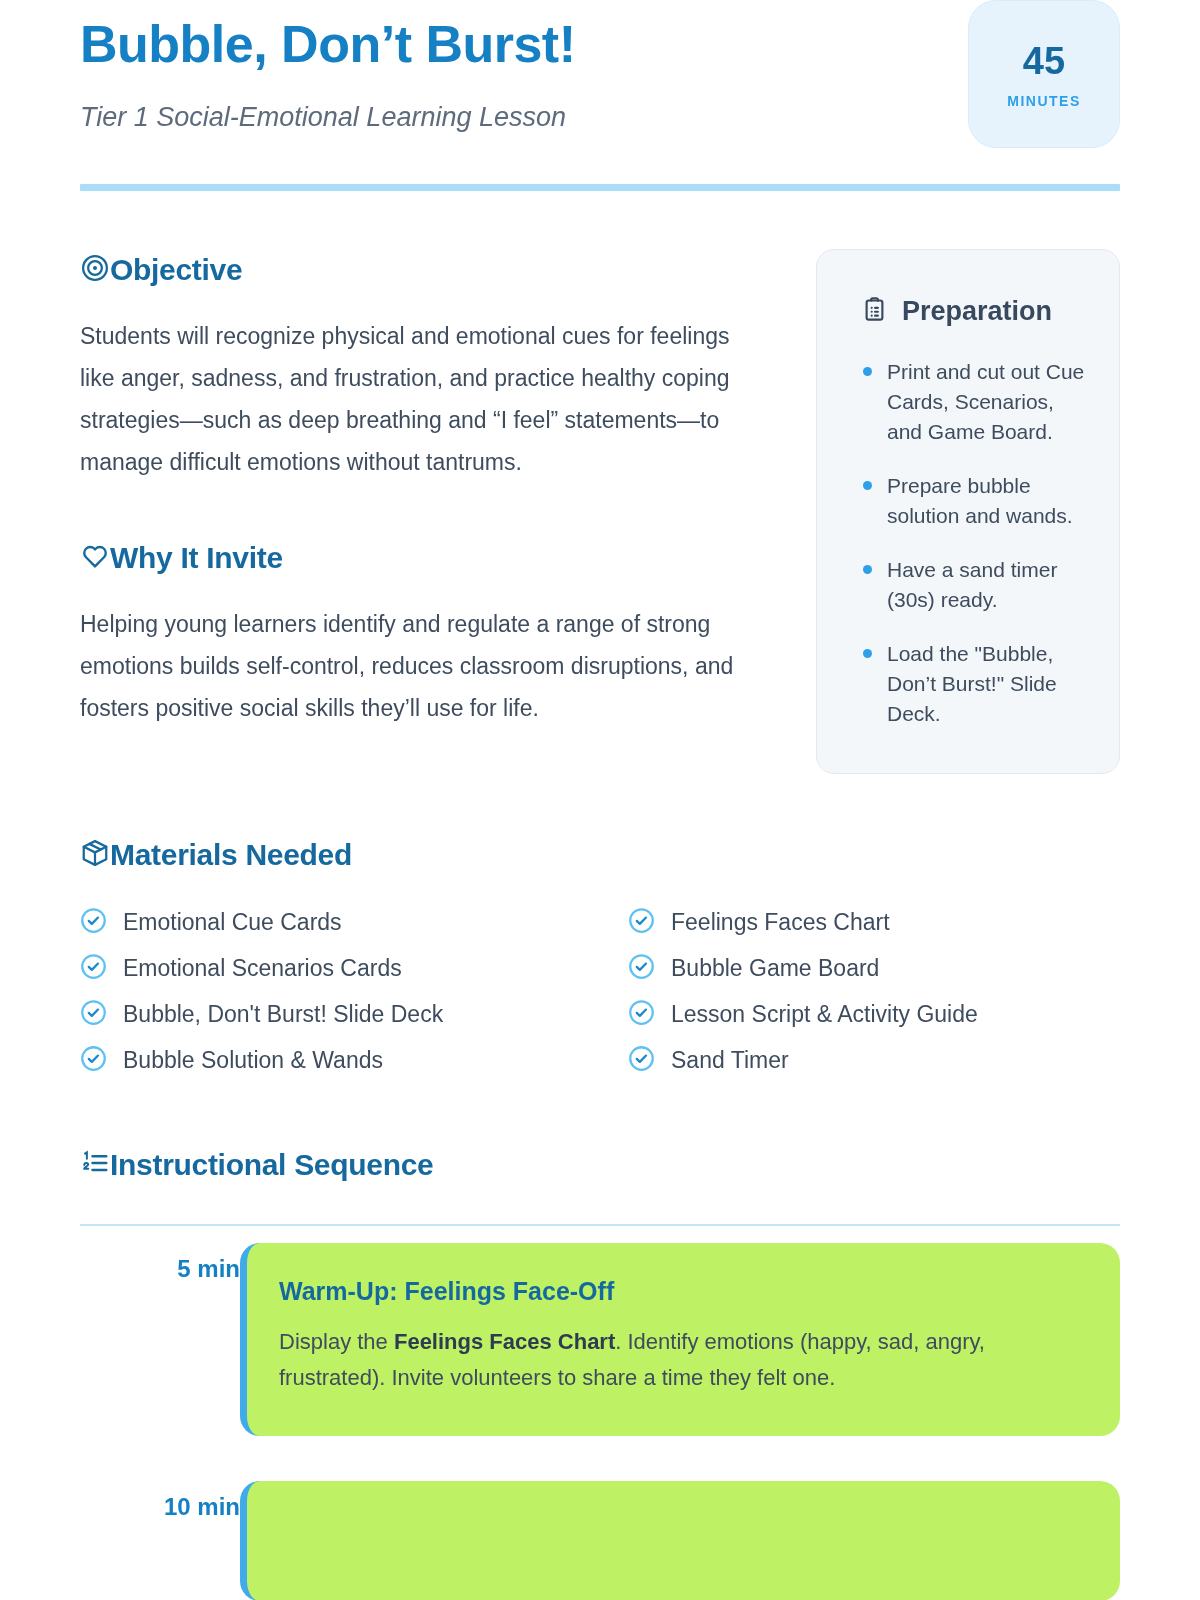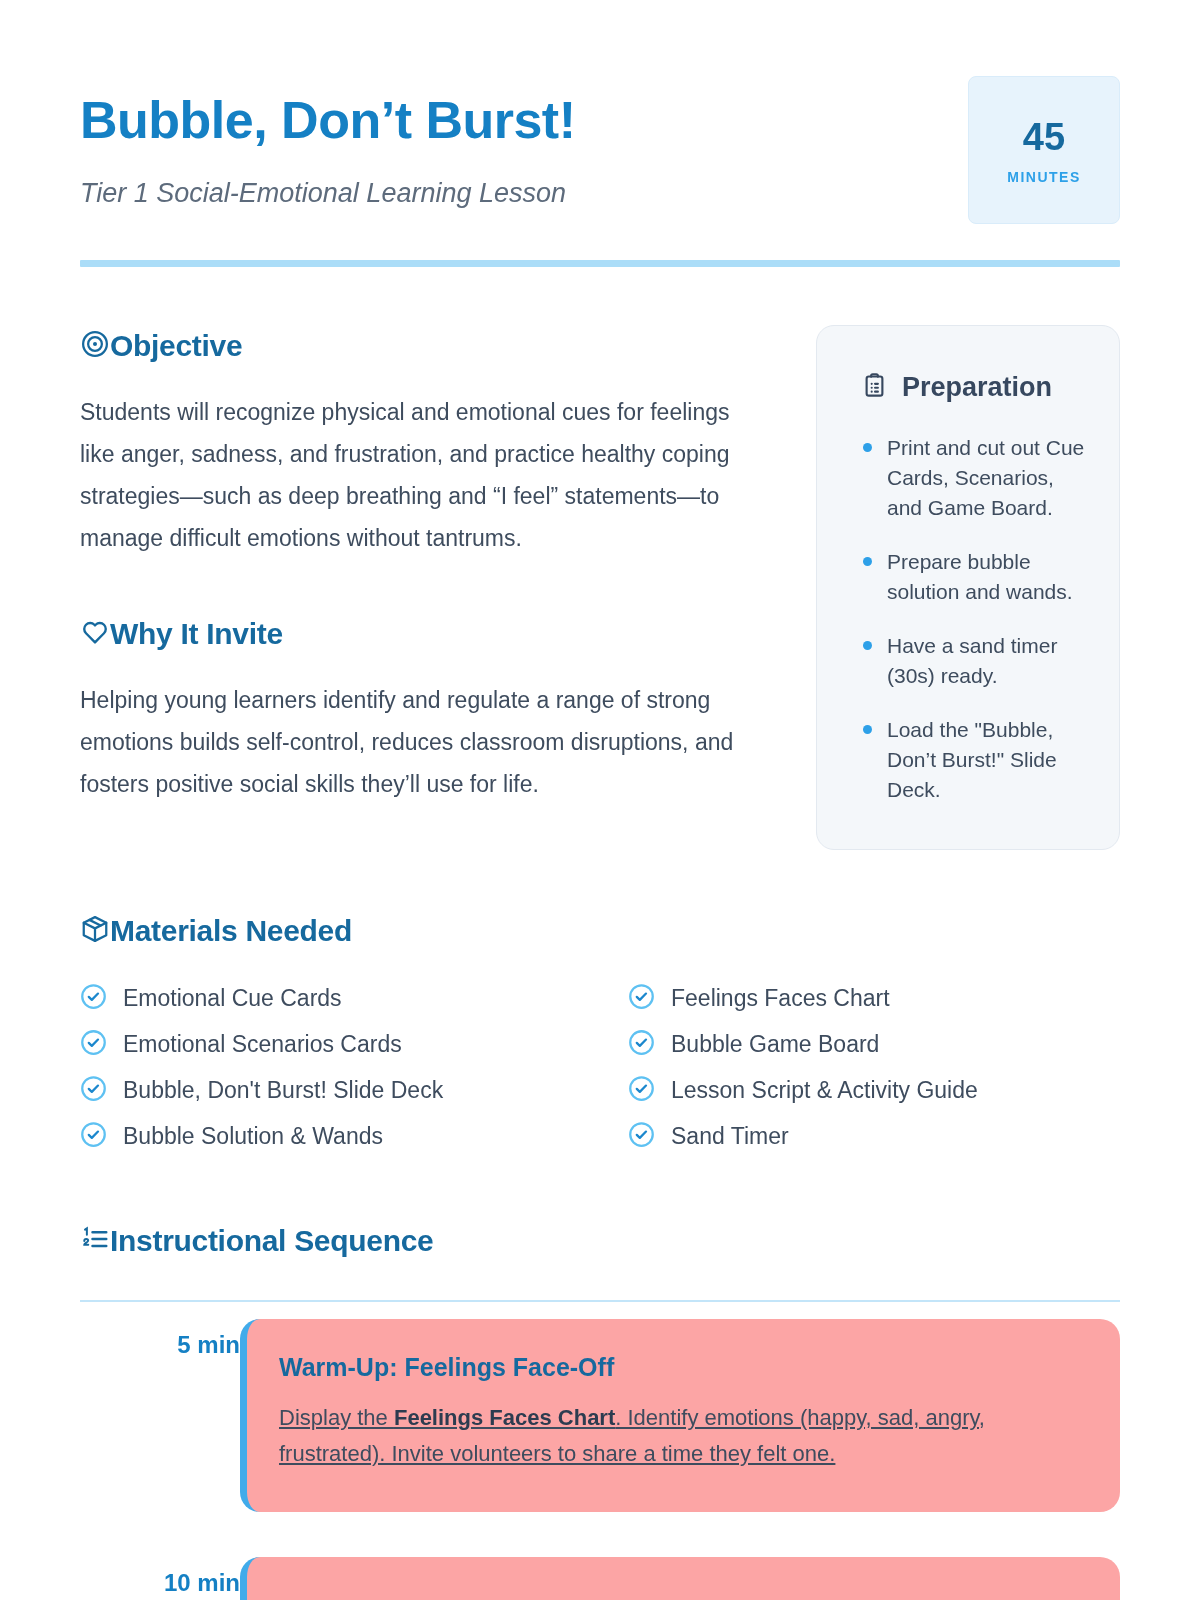--- a/index.html
+++ b/index.html
@@ -5,31 +5,31 @@
   * { margin:0; padding:0; box-sizing:border-box; }
   html,body { background:#ffffff; }
   body {
     width:1200px; height:1600px; overflow:hidden;
     font-family:"Liberation Sans", sans-serif;
     color:#3e4c5e;
   }
   .page { width:1200px; height:1600px; padding:0 80px; position:relative; }
 
   
-  .header-row { display:flex; justify-content:space-between; align-items:flex-start; padding-top:76px; }
+  .header-row { display:flex; justify-content:space-between; align-items:flex-start; }
   .title-block { margin-top:14px; }
   .doc-title {
     font-size:52px; font-weight:bold; color:#1580c4; letter-spacing:-0.5px;
   }
   .doc-subtitle {
     margin-top:28px; font-size:27px; font-style:italic; color:#5d6b7c;
   }
   .duration-badge {
     width:152px; height:148px; background:#e7f3fc; border:1px solid #d9ecfa;
-    border-radius:8px; display:flex; flex-direction:column; align-items:center; justify-content:center;
+    border-radius:28px; display:flex; flex-direction:column; align-items:center; justify-content:center;
   }
   .duration-value { font-size:38px; font-weight:bold; color:#16699e; }
   .duration-unit { margin-top:10px; font-size:14px; font-weight:bold; color:#2da0e8; letter-spacing:1.5px;text-align:center; }
 
   
   .divider-thick { height:7px; background:#abddf8; margin-top:36px; border-radius:1px; }
   .divider-thin  { height:2px; background:#c3e5f9; margin-top:42px; }
 
   
   .main-row { display:flex; align-items:flex-start; }
@@ -73,25 +73,25 @@
   
   .sequence-section { margin-top:74px; }
   .step-row { display:flex; align-items:flex-start; }
   .step-row.first { margin-top:17px; }
   .step-row.second { margin-top:45px; }
   .step-duration {
     width:160px; flex:0 0 160px; text-align:right; padding-top:12px;
     font-size:24px; font-weight:bold; color:#1580c4; white-space:nowrap;
   }
   .step-card {
-    flex:1; background:#fca5a5; border-left:7px solid #41abea; border-radius:20px;
+    flex:1; background:#bef264; border-left:7px solid #41abea; border-radius:20px;
     padding:34px 38px 40px 32px; min-height:120px;
   }
   .step-title { font-size:25px; font-weight:bold; color:#16699e; }
-  .step-body { margin-top:18px; font-size:22px; line-height:36px; color:#3e4c5e;text-decoration:underline; }
+  .step-body { margin-top:18px; font-size:22px; line-height:36px; color:#3e4c5e; }
   .step-body b { color:#2d3c50; }
 </style>
 </head>
 <body>
 
 <div class="page">
 
   <div class="header-row">
     <div class="title-block">
       <div class="doc-title">Bubble, Don’t Burst!</div>

